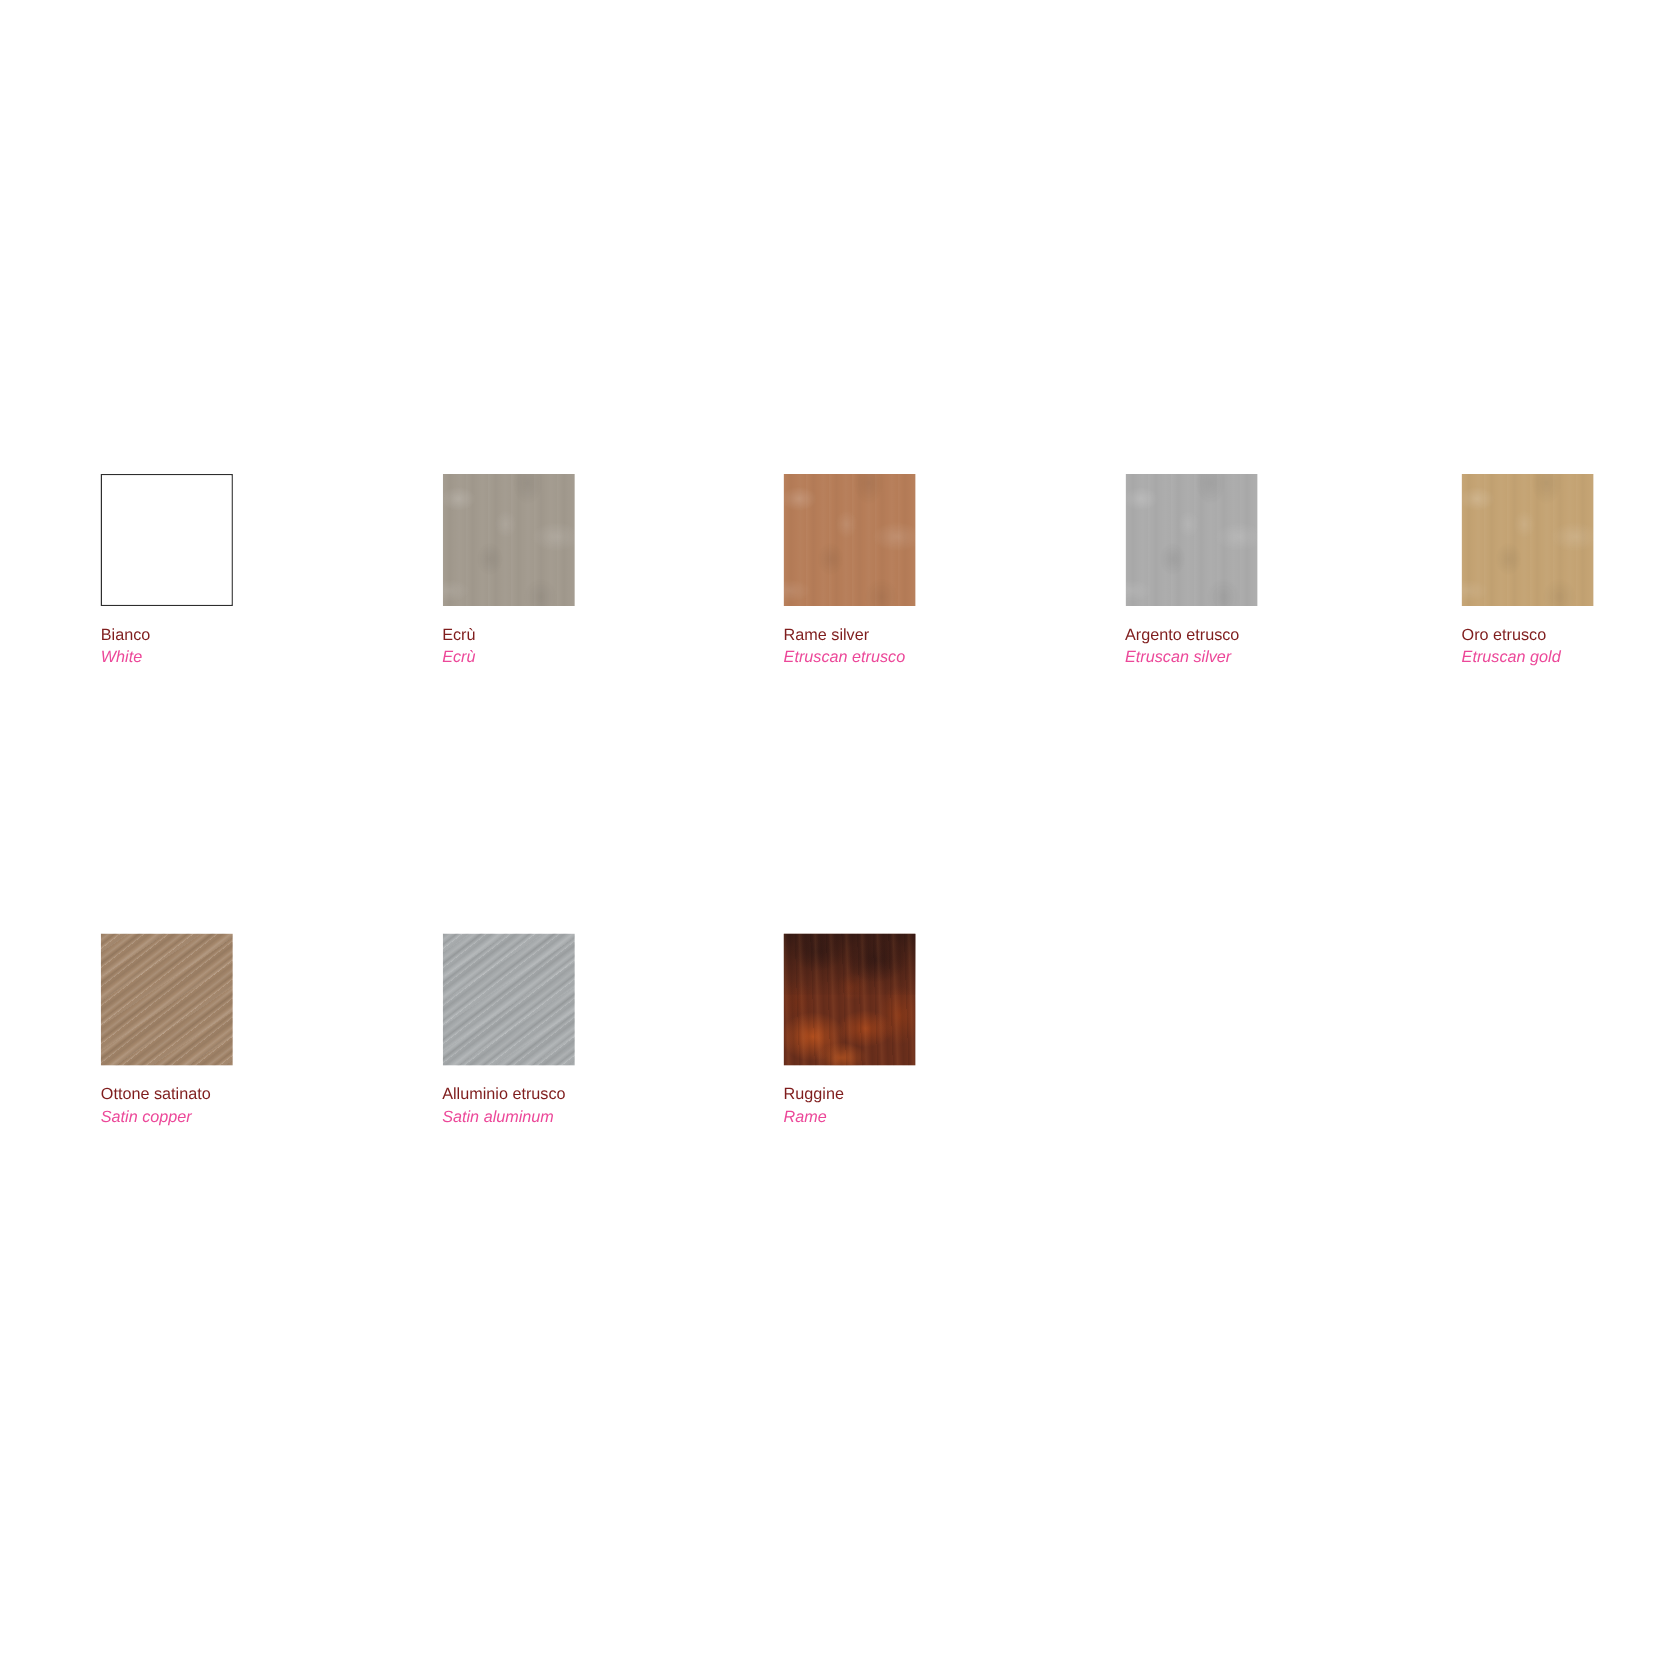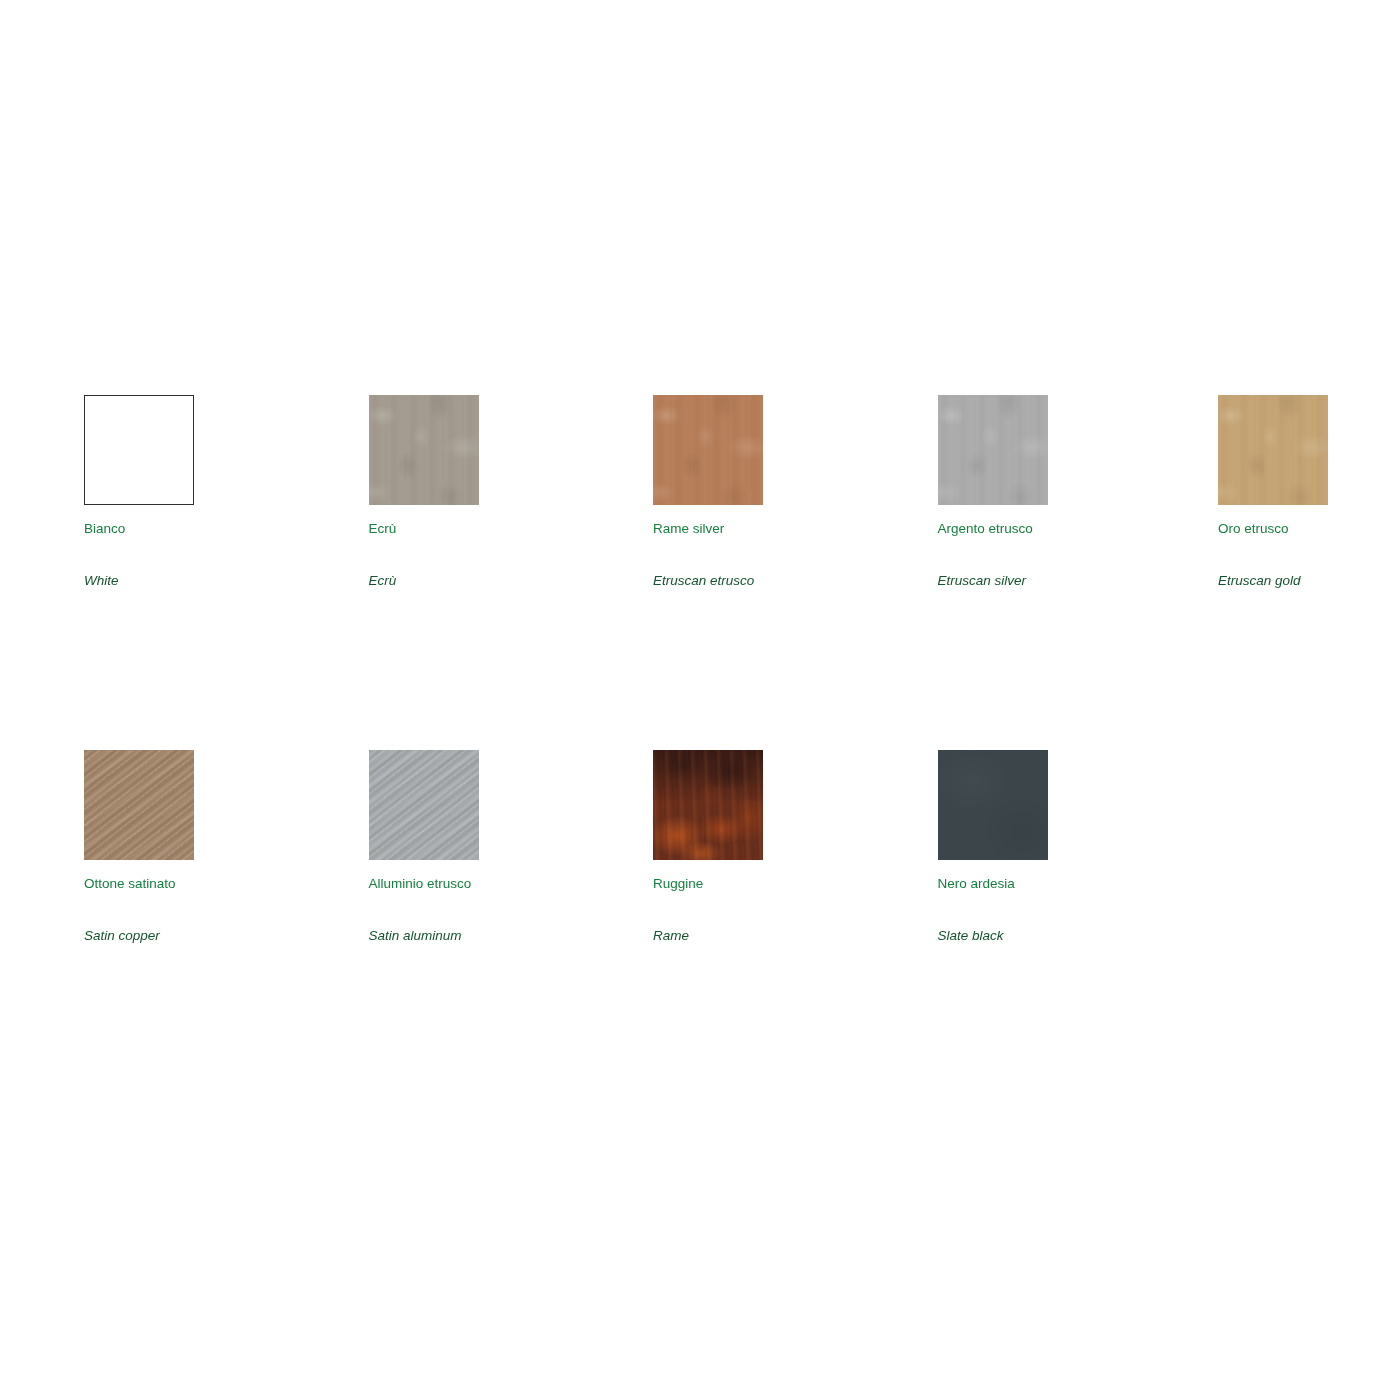--- a/index.html
+++ b/index.html
@@ -25,21 +25,21 @@
     height: 1400px;
   }
 
   .swatch-row {
     position: absolute;
     left: 84px;
     width: 1260px;
     height: 200px;
   }
   .swatch-row.row-1 { top: 395px; }
-  .swatch-row.row-2 { top: 750px; }
+  .swatch-row.row-2 { top: 778px; }
 
   .swatch-cell {
     position: absolute;
     top: 0;
     width: 180px;
   }
   .swatch-cell.col-0 { left: 0px; }
   .swatch-cell.col-1 { left: 284.5px; }
   .swatch-cell.col-2 { left: 569px; }
   .swatch-cell.col-3 { left: 853.5px; }
@@ -176,30 +176,29 @@
 
   .swatch-caption {
     position: absolute;
     top: 124px;
     left: 0;
     width: 260px;
   }
   .caption-it {
     font-size: 13.5px;
     line-height: 19px;
-    color: #15803d;
+    color: #7f1d1d;
     white-space: nowrap;
   }
   .caption-en {
     font-size: 13.5px;
     line-height: 19px;
-    color: #14532d;
+    color: #ec4899;
     font-style: italic;
     white-space: nowrap;
-    margin-top: 33px;
   }
 </style>
 </head>
 <body>
 
 <div id="swatch-sheet">
 
   <div class="swatch-row row-1">
 
     <div class="swatch-cell col-0">
@@ -294,27 +293,17 @@
         <div class="grain-rust"></div>
         <div class="grain-rust-dark"></div>
         <div class="grain-rust-flake"></div>
       </div>
       <div class="swatch-caption">
         <div class="caption-it">Ruggine</div>
         <div class="caption-en">Rame</div>
       </div>
     </div>
 
-    <div class="swatch-cell col-3">
-      <div class="swatch-chip">
-        <div class="chip-base" style="background:#3c464a"></div>
-        <div class="grain-soft"></div>
-      </div>
-      <div class="swatch-caption">
-        <div class="caption-it">Nero ardesia</div>
-        <div class="caption-en">Slate black</div>
-      </div>
-    </div>
 
 
   </div>
 
 </div>
 
 </body></html>

